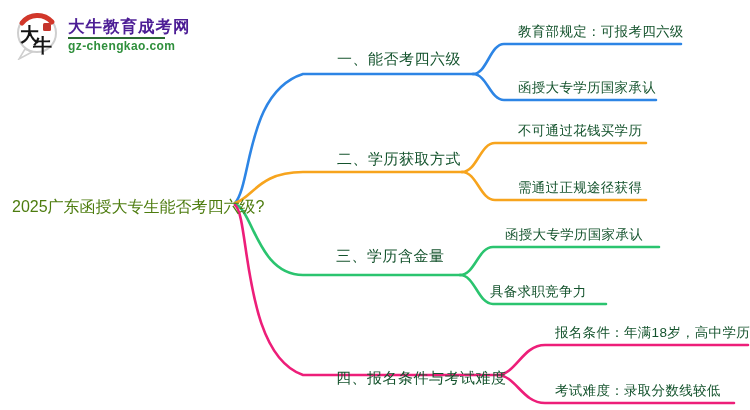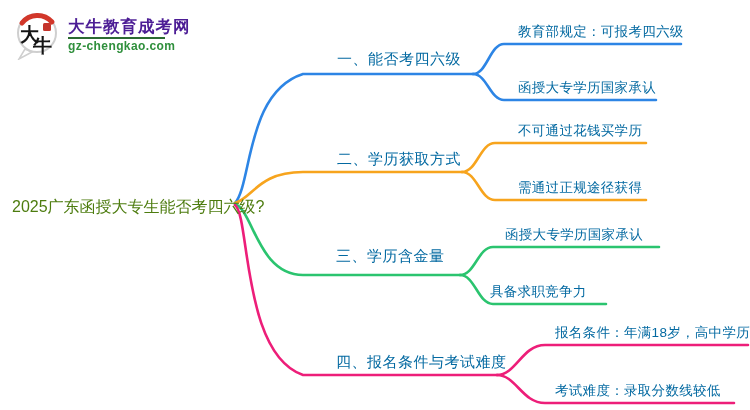--- a/index.html
+++ b/index.html
@@ -1,20 +1,20 @@
 <!DOCTYPE html>
 <html><head>
 <meta charset="utf-8">
 <style>
   html,body{margin:0;padding:0;background:#fff;}
   body{width:750px;height:410px;position:relative;overflow:hidden;
        font-family:"Liberation Sans","DejaVu Sans",sans-serif;}
   #stage{position:absolute;inset:0;width:750px;height:410px;}
   svg.lines{position:absolute;left:0;top:0;}
-  .label{position:absolute;white-space:nowrap;color:#0369a1;}
+  .label{position:absolute;white-space:nowrap;color:#14532d;}
   .root-title{font-size:16px;line-height:26px;color:#4d7c0f;}
   .branch{font-size:15px;line-height:22px;letter-spacing:0.5px;}
   .child{font-size:13.5px;line-height:19px;letter-spacing:0.3px;}
   
   .logo{position:absolute;left:13px;top:10px;display:flex;align-items:flex-start;}
   .logo-icon{width:48px;height:50px;position:relative;flex:0 0 auto;}
   .logo-text{margin-left:7px;padding-top:7px;}
   .logo-title{font-size:16.5px;font-weight:bold;color:#4c1d95;letter-spacing:1px;line-height:18px;}
   .logo-divider{height:2px;background:#2b6a31;margin:2px 0 1px 0;width:97px;}
   .logo-domain{font-size:12px;font-weight:bold;color:#2f8f3c;letter-spacing:0.4px;line-height:13px;}
@@ -68,17 +68,17 @@
   <div class="label child" style="left:518px;top:78px;">函授大专学历国家承认</div>
 
   <div class="label branch" style="left:337px;top:148px;">二、学历获取方式</div>
   <div class="label child" style="left:518px;top:121px;">不可通过花钱买学历</div>
   <div class="label child" style="left:518px;top:178px;">需通过正规途径获得</div>
 
   <div class="label branch" style="left:336px;top:245px;">三、学历含金量</div>
   <div class="label child" style="left:505px;top:225px;">函授大专学历国家承认</div>
   <div class="label child" style="left:490px;top:282px;">具备求职竞争力</div>
 
-  <div class="label branch" style="left:336px;top:351px;text-align:center;">四、报名条件与考试难度</div>
+  <div class="label branch" style="left:336px;top:367px;text-align:center;">四、报名条件与考试难度</div>
   <div class="label child" style="left:555px;top:323px;">报名条件：年满18岁，高中学历</div>
   <div class="label child" style="left:555px;top:381px;">考试难度：录取分数线较低</div>
 
 </div>
 
 </body></html>

